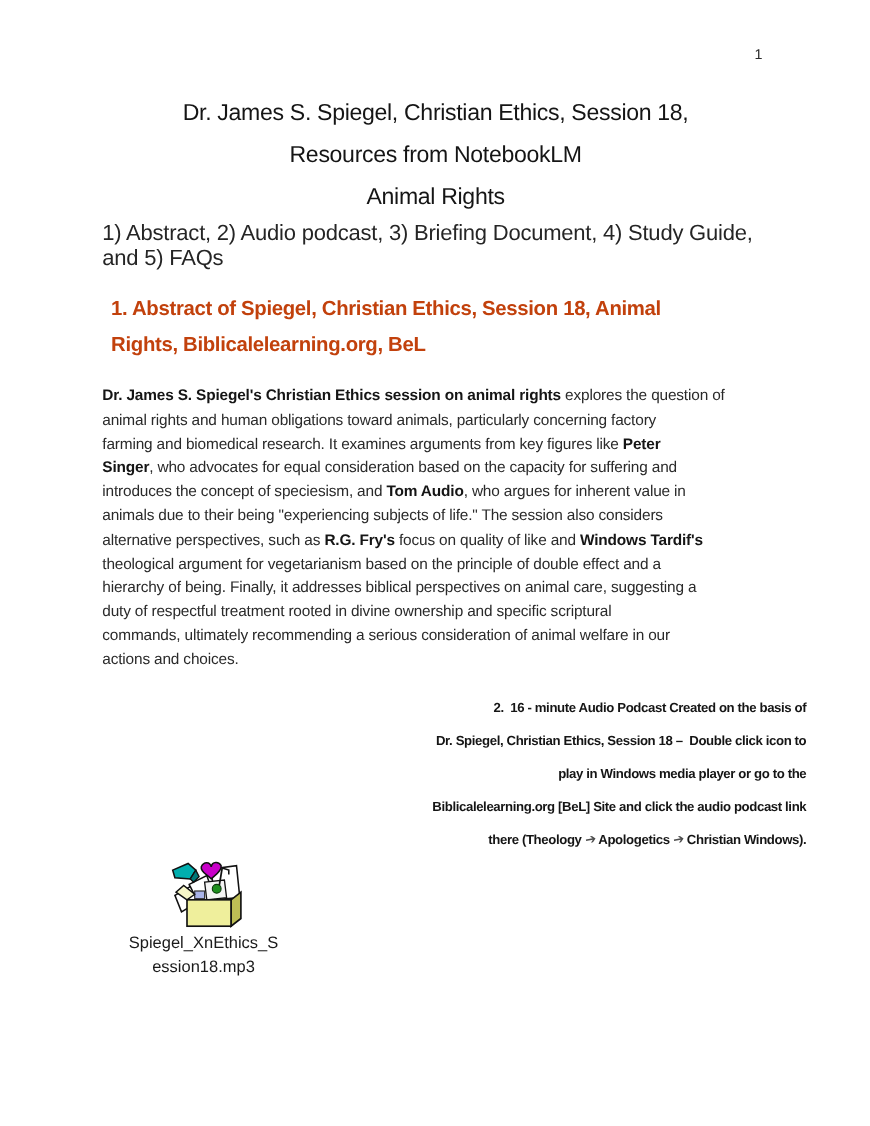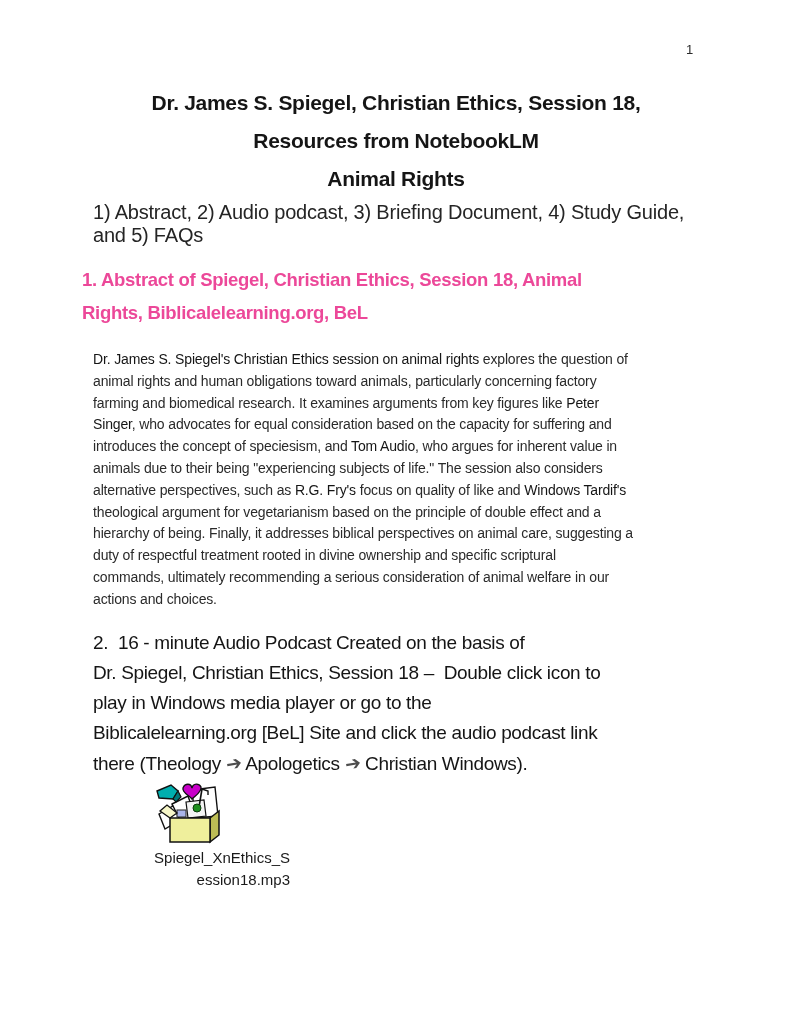--- a/index.html
+++ b/index.html
@@ -10,59 +10,59 @@
     font-family:"Liberation Sans", sans-serif;
     color:#1f1f1f;
     overflow:hidden;
   }
   .page-number{
     position:absolute;left:686px;top:42px;
     font-size:13px;color:#2a2a2a;
   }
   .doc-title{
     position:absolute;left:90px;top:84px;width:612px;
-    text-align:center;font-weight:bold;
+    text-align:center;font-weight:normal;
     font-size:21px;line-height:38px;letter-spacing:-0.3px;
     color:#151515;
   }
   .subtitle{
     position:absolute;left:93px;top:201px;width:620px;
     font-size:20px;letter-spacing:-0.2px;color:#252525;
     white-space:pre-wrap;
   }
   .h1{
-    position:absolute;left:82px;top:263px;width:630px;
+    position:absolute;left:101px;top:263px;width:630px;
     font-weight:bold;font-size:18.5px;line-height:33px;
-    letter-spacing:-0.3px;color:#ec4899;white-space:pre-wrap;
+    letter-spacing:-0.3px;color:#c2410c;white-space:pre-wrap;
   }
   .para{
     position:absolute;left:93px;top:349px;width:640px;
     font-size:14px;line-height:21.8px;letter-spacing:-0.15px;
     color:#2a2a2a;white-space:pre-wrap;
   }
   .h2{
     position:absolute;left:93px;top:628px;width:640px;
-    font-weight:bold;font-size:19px;line-height:30px;
-    letter-spacing:-0.35px;color:#151515;white-space:pre-wrap;
+    font-weight:bold;font-size:12px;line-height:30px;
+    letter-spacing:-0.35px;color:#151515;white-space:pre-wrap;text-align:right;
   }
-  .b{font-weight:normal;color:#151515;}
+  .b{font-weight:bold;color:#151515;}
   .arrow{
     color:#4d4d4d;font-weight:bold;
     display:inline-block;transform:rotate(-10deg);
     font-family:"DejaVu Sans", sans-serif;
   }
   .attachment{
     position:absolute;left:80px;top:782px;width:210px;
   }
   .file-icon{
     display:block;margin:0 auto;width:72px;height:64px;
     margin-left:72px;
   }
   .file-label{
-    margin-top:1px;text-align:right;
+    margin-top:1px;text-align:center;
     font-size:15px;line-height:22px;color:#1a1a1a;
     letter-spacing:0px;
   }
 </style>
 </head>
 <body>
 
 <div class="page">
 
   <div class="page-number">1</div>

